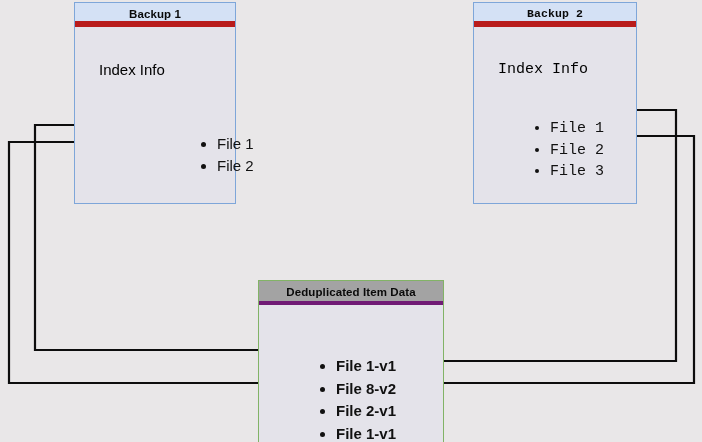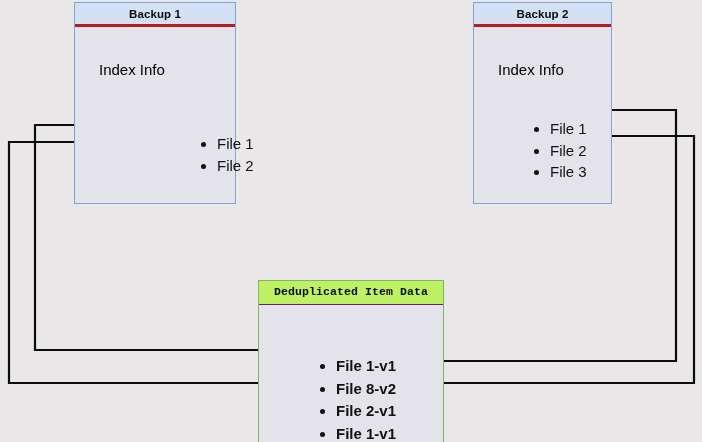--- a/index.html
+++ b/index.html
@@ -35,26 +35,25 @@
     height: 24px;
     line-height: 22px;
     text-align: center;
     font-size: 11.5px;
     font-weight: bold;
     color: #0a0a0a;
     letter-spacing: 0.1px;
   }
   .header-blue {
     background: #d4e1f5;
-    border-bottom: 3px solid #b91c1c;
+    border-bottom: 6px solid #b91c1c;
   }
   .header-green {
-    background: #bef264;
-    border-bottom: 1px solid #701a75;
-    font-family: Liberation Mono, monospace;
+    background: #a3a3a3;
+    border-bottom: 4px solid #701a75;
   }
   .index-label {
     position: absolute;
     font-size: 15px;
     color: #000000;
     white-space: nowrap;
   }
   ul.file-list {
     position: absolute;
     margin: 16px;
@@ -114,21 +113,21 @@
 
   <div class="box box-blue" style="left:74px; top:2px; width:162px; height:202px;">
     <div class="box-header header-blue">Backup 1</div>
     <div class="index-label" style="left:24px; top:58px;">Index Info</div>
     <ul class="file-list" style="left:110px; top:114px;">
       <li>File 1</li>
       <li>File 2</li>
     </ul>
   </div>
 
-  <div class="box box-blue" style="left:473px; top:2px; width:139px; height:202px;">
+  <div class="box box-blue" style="left:473px; top:2px; width:164px; height:202px;font-family:Liberation Mono, monospace;">
     <div class="box-header header-blue">Backup 2</div>
     <div class="index-label" style="left:24px; top:58px;">Index Info</div>
     <ul class="file-list" style="left:44px; top:99px;">
       <li>File 1</li>
       <li>File 2</li>
       <li>File 3</li>
     </ul>
   </div>
 
   <div class="box box-green" style="left:258px; top:280px; width:186px; height:164px;">

